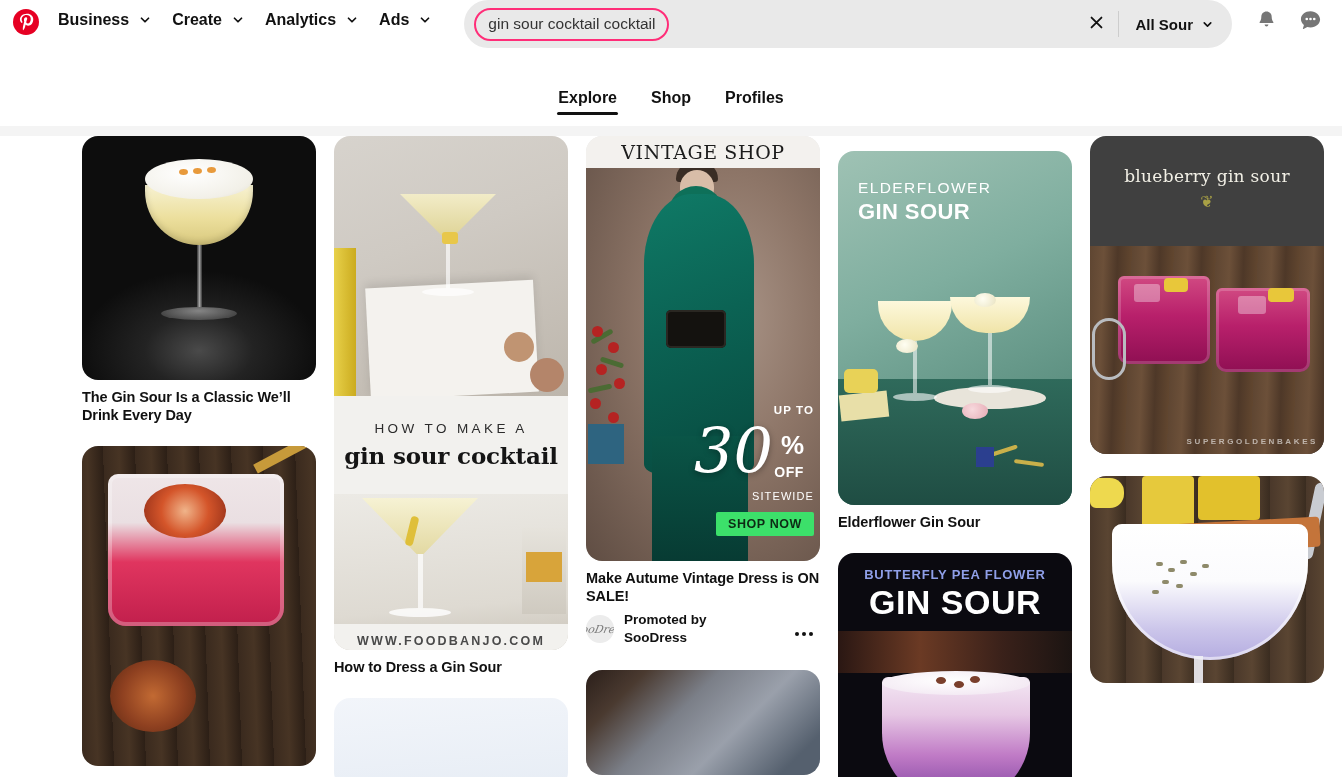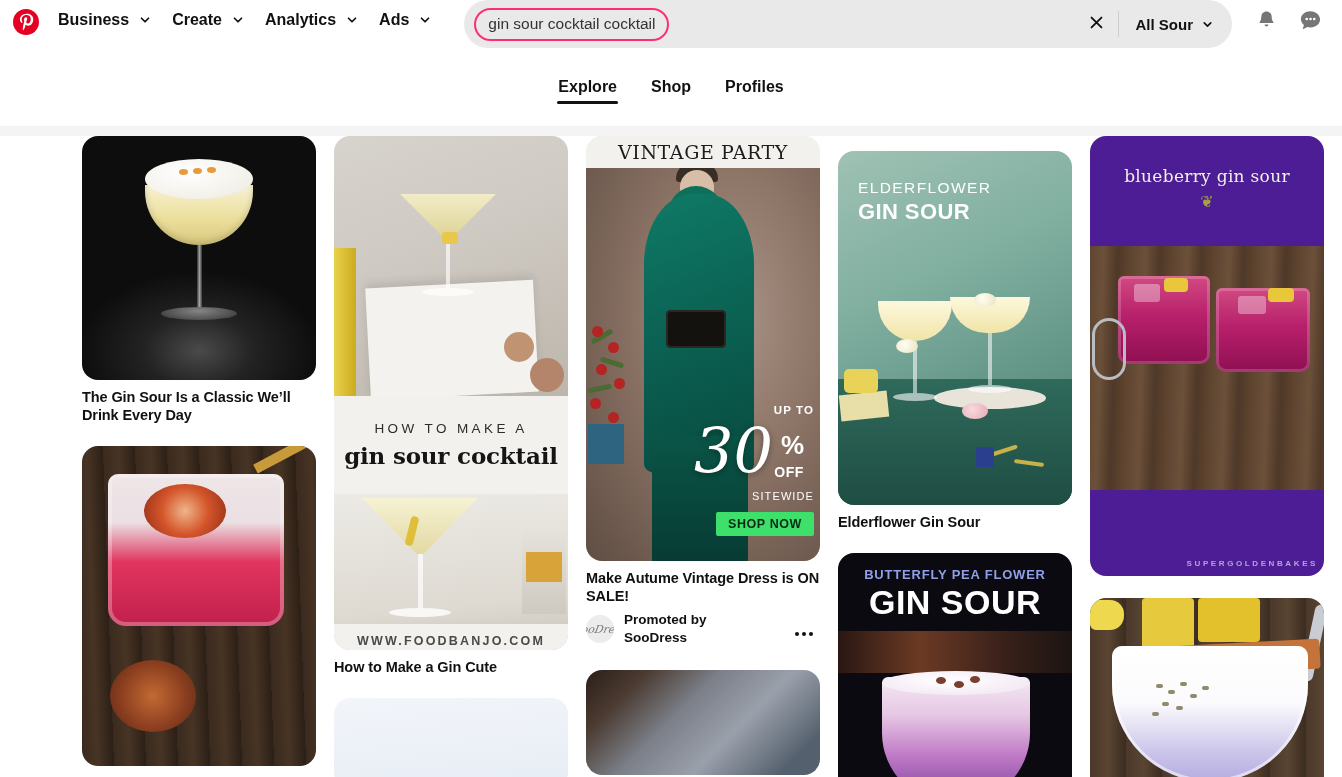--- a/index.html
+++ b/index.html
@@ -87,21 +87,21 @@
     display: flex; align-items: center; justify-content: center;
     border-radius: 50%; cursor: pointer;
     flex: 0 0 auto;
   }
   .hdr-icon.last { margin-right: 10px; }
 
   
   .tabs {
     position: absolute; top: 78px; left: 0;
     width: 1342px; height: 48px;
-    display: flex; align-items: flex-start; justify-content: center;
+    display: flex; align-items: center; justify-content: center;
     gap: 34px;
     background: #ffffff;
     z-index: 25;
   }
   .tab {
     font-size: 16px; font-weight: bold; color: #111111;
     cursor: pointer; padding-bottom: 8px;
     position: relative;
   }
   .tab.active::after {
@@ -395,21 +395,21 @@
   .el-pinkflower {
     position: absolute; left: 124px; bottom: 86px; width: 26px; height: 16px;
     background: radial-gradient(circle at 40% 40%, #f7d9dd, #e6aab4);
     border-radius: 50%;
   }
   .el-can { position: absolute; left: 138px; bottom: 38px; width: 18px; height: 20px; background: #2b3f8f; }
   .el-lemon { position: absolute; left: 6px; bottom: 112px; width: 34px; height: 24px; background: #e8d257; border-radius: 5px; }
   .el-towel { position: absolute; left: 2px; bottom: 86px; width: 48px; height: 26px; background: #e8dfa8; transform: rotate(-6deg); }
 
   
-  .art-blue { height: 440px; background: #4c1d95; overflow: hidden; }
+  .art-blue { height: 318px; background: #404040; overflow: hidden; }
   .bb-t {
     position: absolute; top: 30px; left: 0; width: 234px;
     text-align: center;
     font-family: "DejaVu Serif", serif;
     font-size: 17px; color: #f2f0e6; letter-spacing: .3px;
   }
   .bb-flourish {
     position: absolute; top: 56px; left: 0; width: 234px;
     text-align: center; font-size: 16px; color: #a8a045;
     font-family: "DejaVu Serif", serif;
@@ -677,34 +677,34 @@
             <div class="ht-b-foot"></div>
           </div>
           <div class="ht-b-twist"></div>
           <div class="ht-jar"></div>
           <div class="ht-jarlbl"></div>
         </div>
         <div class="ht-site">
           <span>WWW.FOODBANJO.COM</span>
         </div>
       </div>
-      <div class="pin-title">How to Make a Gin Cute</div>
+      <div class="pin-title">How to Dress a Gin Sour</div>
     </div>
 
     <div class="pin">
       <div class="pin-img" style="height:90px;background:linear-gradient(175deg,#f2f5fa,#e7edf5);"></div>
     </div>
   </div>
 
   <div class="col c3">
 
     <div class="pin">
       <div class="pin-img art-vintage">
         <div class="vp-head">
-          <span>VINTAGE PARTY</span>
+          <span>VINTAGE SHOP</span>
         </div>
         <div class="vp-body">
           <div class="vp-hair"></div>
           <div class="vp-face"></div>
           <div class="vp-neck"></div>
           <div class="vp-dress"></div>
           <div class="vp-pants"></div>
           <div class="vp-clutch"></div>
           <div class="vp-flowers">
             <div class="vp-leaf" style="left:4px;top:18px;transform:rotate(-30deg)"></div>

